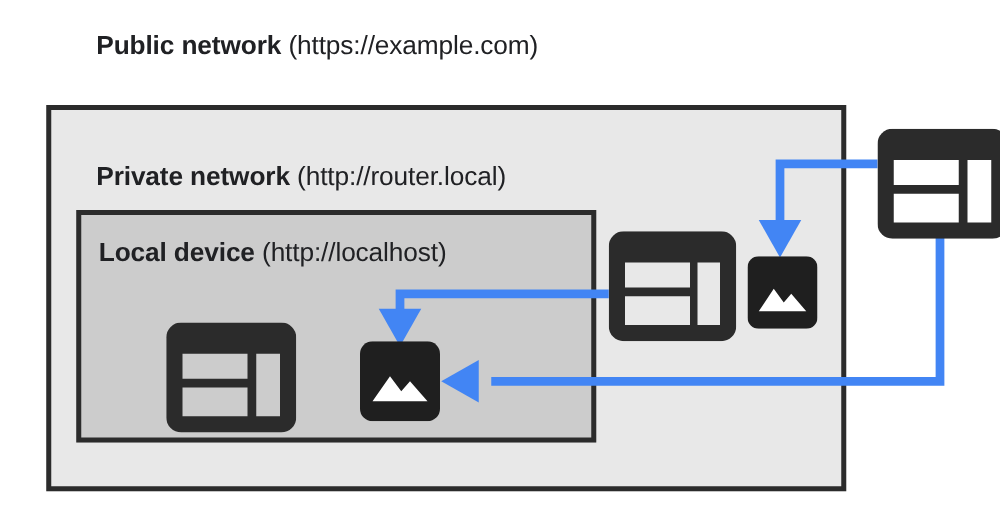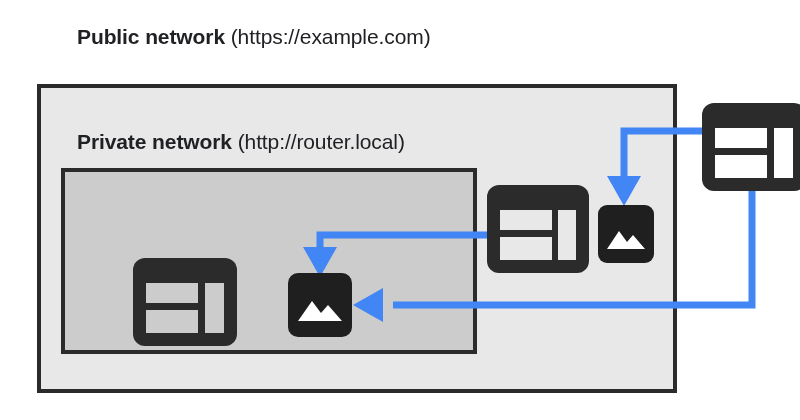--- a/index.html
+++ b/index.html
@@ -57,20 +57,23 @@
   </div>
 
   <div class="zone" id="public-zone"></div>
 
   <div class="label" id="private-label">
     <span class="strong">Private network</span><span class="norm">&nbsp;</span><span class="norm">(http://router.local)</span>
   </div>
 
   <div class="zone" id="private-zone"></div>
 
+  <div class="label" id="local-label">
+    <span class="strong">Local device</span><span class="norm">&nbsp;</span><span class="norm">(http://localhost)</span>
+  </div>
 
   <svg id="wires" viewBox="0 0 800 420">
     <g fill="none" stroke="#4285F4" stroke-width="7" stroke-linecap="butt" stroke-linejoin="miter">
 
       <path d="M 472 235 L 305 235 L 305 250"></path>
 
       <path d="M 687 131 L 609 131 L 609 180"></path>
 
       <path d="M 737 190 L 737 305 L 378 305"></path>
     </g>

